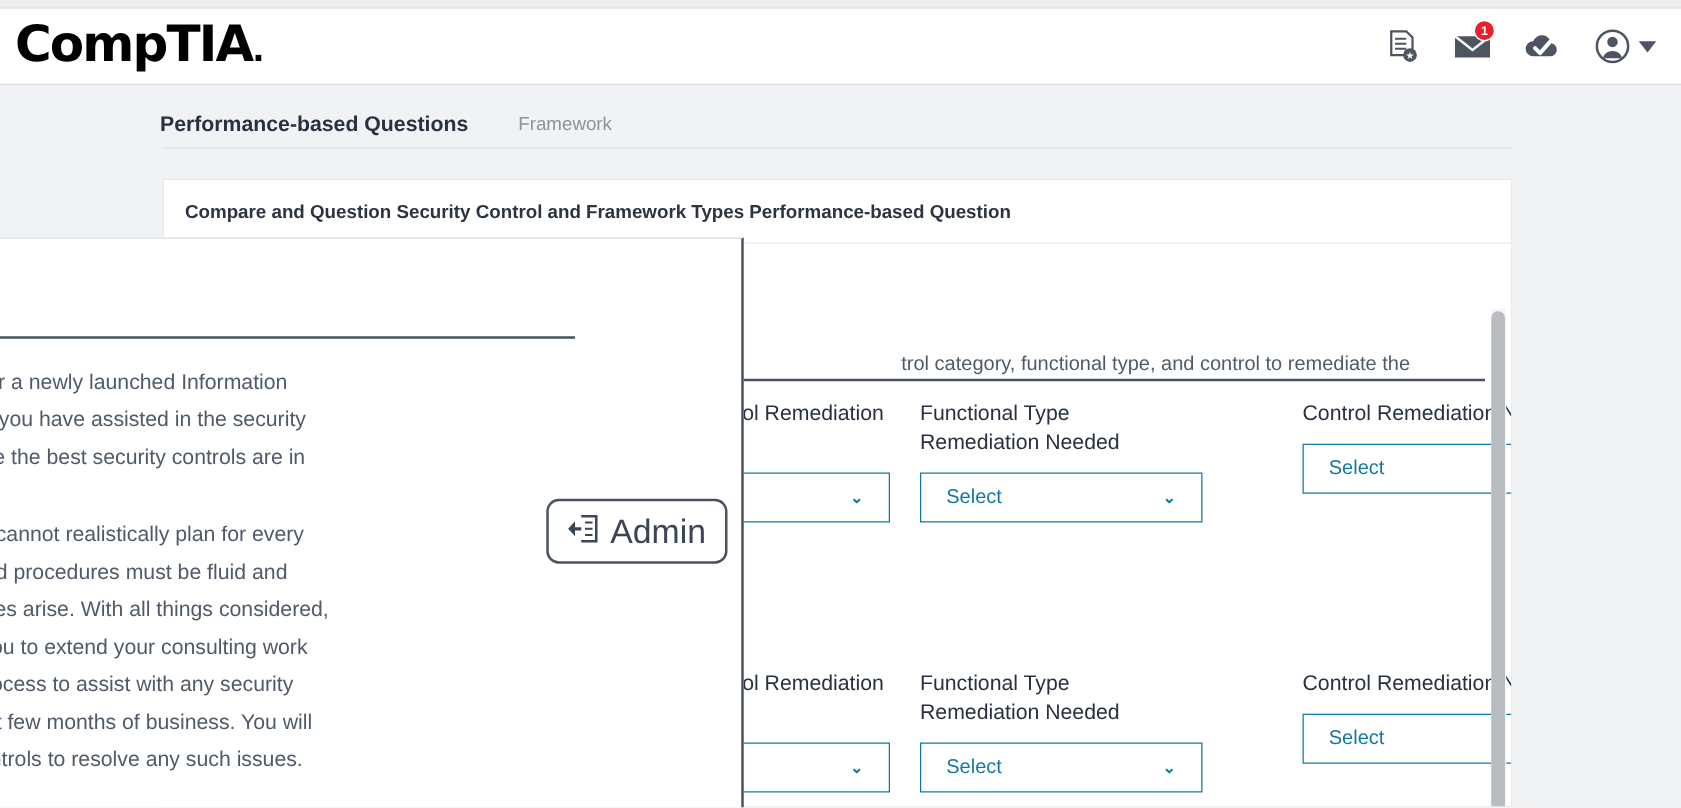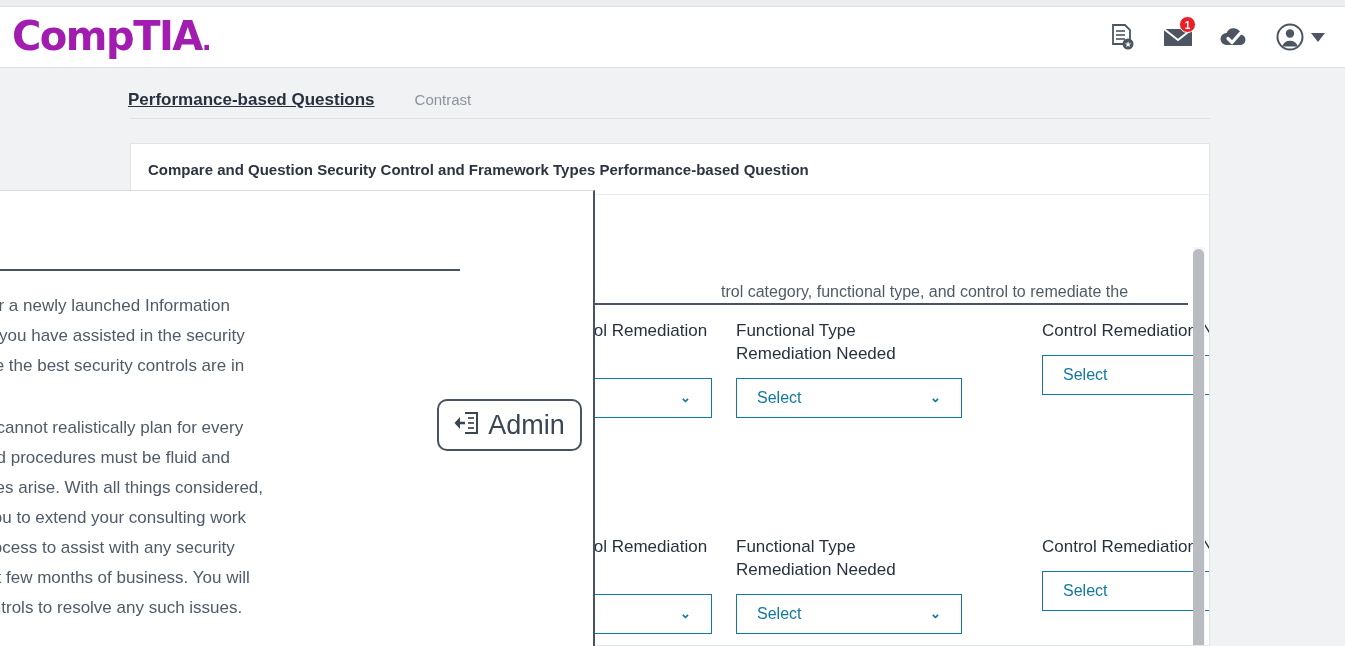--- a/index.html
+++ b/index.html
@@ -20,21 +20,21 @@
   }
 
   
   .site-header {
     position: absolute; left: 0; top: 7px; width: 1345px; height: 61px;
     background: #ffffff; border-bottom: 1px solid #dcdfe3;
   }
   .logo {
     position: absolute; left: 12px; top: 6px;
     font-size: 40px; font-weight: bold; letter-spacing: -1.5px;
-    color: #a21caf;
+    color: #000000;
     font-family: "DejaVu Sans", sans-serif;
   }
   .logo .dot { font-size: 26px; }
 
   .header-icons {
     position: absolute; right: 20px; top: 14px;
     display: flex; align-items: center; gap: 26px;
   }
   .hdr-icon { position: relative; width: 30px; height: 32px;
               display: flex; align-items: center; justify-content: center;
@@ -53,21 +53,21 @@
   }
 
   
   .tabbar {
     position: absolute; left: 130px; top: 78px; width: 1080px; height: 42px;
   }
   .tabs { display: flex; align-items: flex-end; height: 36px; gap: 40px; }
   .tab {
     font-size: 17px; padding-bottom: 4px; white-space: nowrap; cursor: pointer;
   }
-  .tab.active { font-weight: bold; color: #27313f; margin-left: -2px; text-decoration: underline; }
+  .tab.active { font-weight: bold; color: #27313f; margin-left: -2px; }
   .tab.inactive { color: #8d939c; font-size: 15px; padding-bottom: 6px; }
   .tab-underline {
     position: absolute; left: 0; top: 40px; width: 1080px;
     border-bottom: 1px solid #dcdfe3;
   }
 
   
   .card {
     position: absolute; left: 130px; top: 143px;
     width: 1080px; height: 503px;
@@ -238,21 +238,21 @@
         </div>
         <div class="chevron-dn"></div>
       </div>
 
     </div>
   </div>
 
   <div class="tabbar">
     <div class="tabs">
       <div class="tab active">Performance-based Questions</div>
-      <div class="tab inactive">Contrast</div>
+      <div class="tab inactive">Framework</div>
     </div>
     <div class="tab-underline"></div>
   </div>
 
   <div class="card">
 
     <div class="card-header">
       <div class="card-title">Compare and Question Security Control and Framework Types Performance-based Question</div>
     </div>
 

